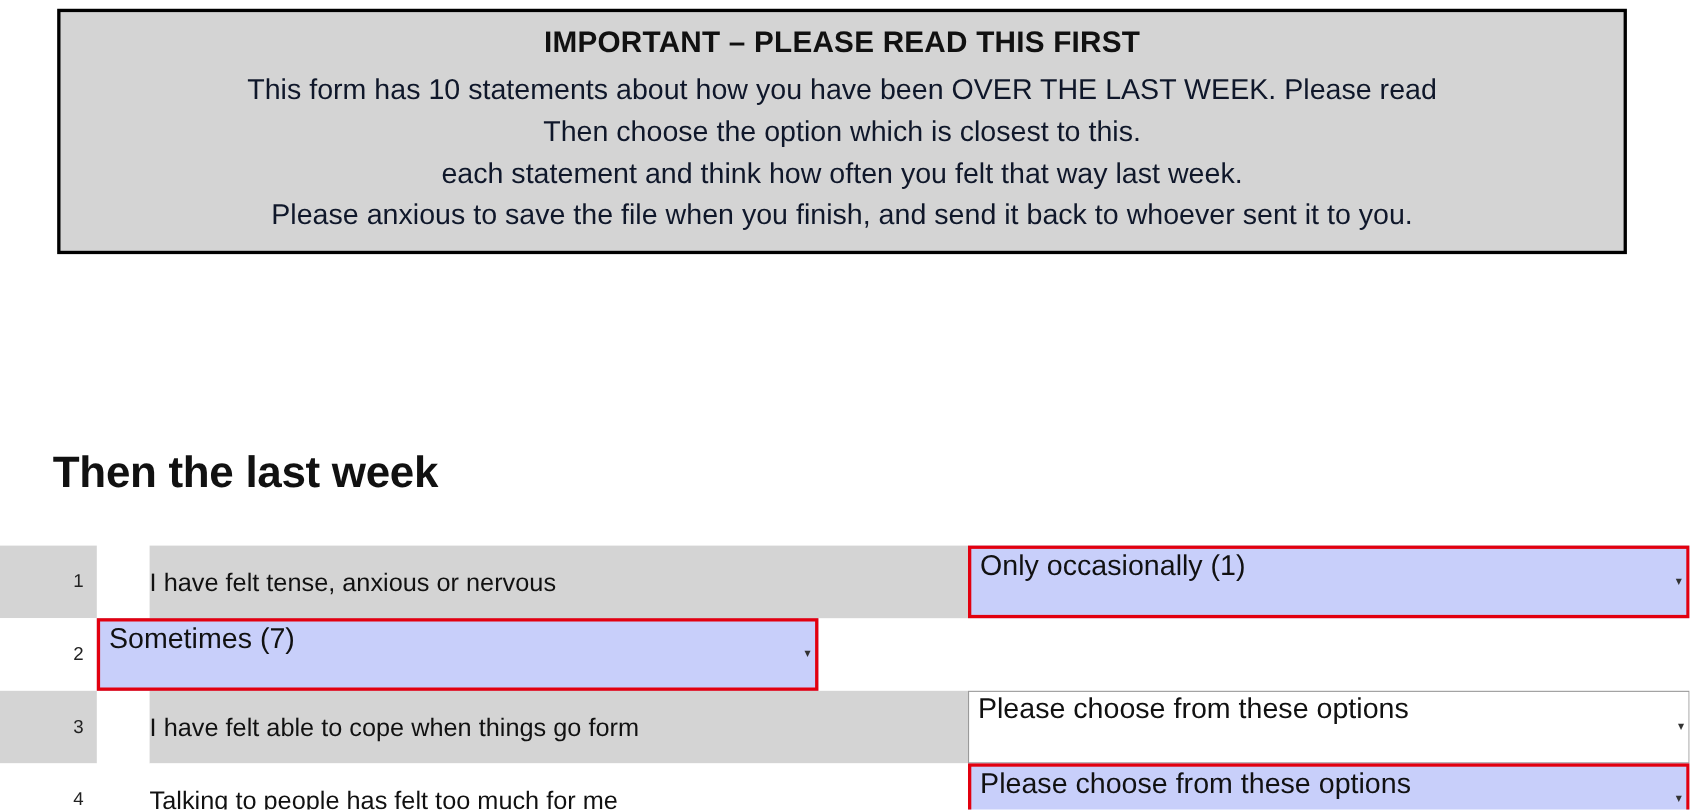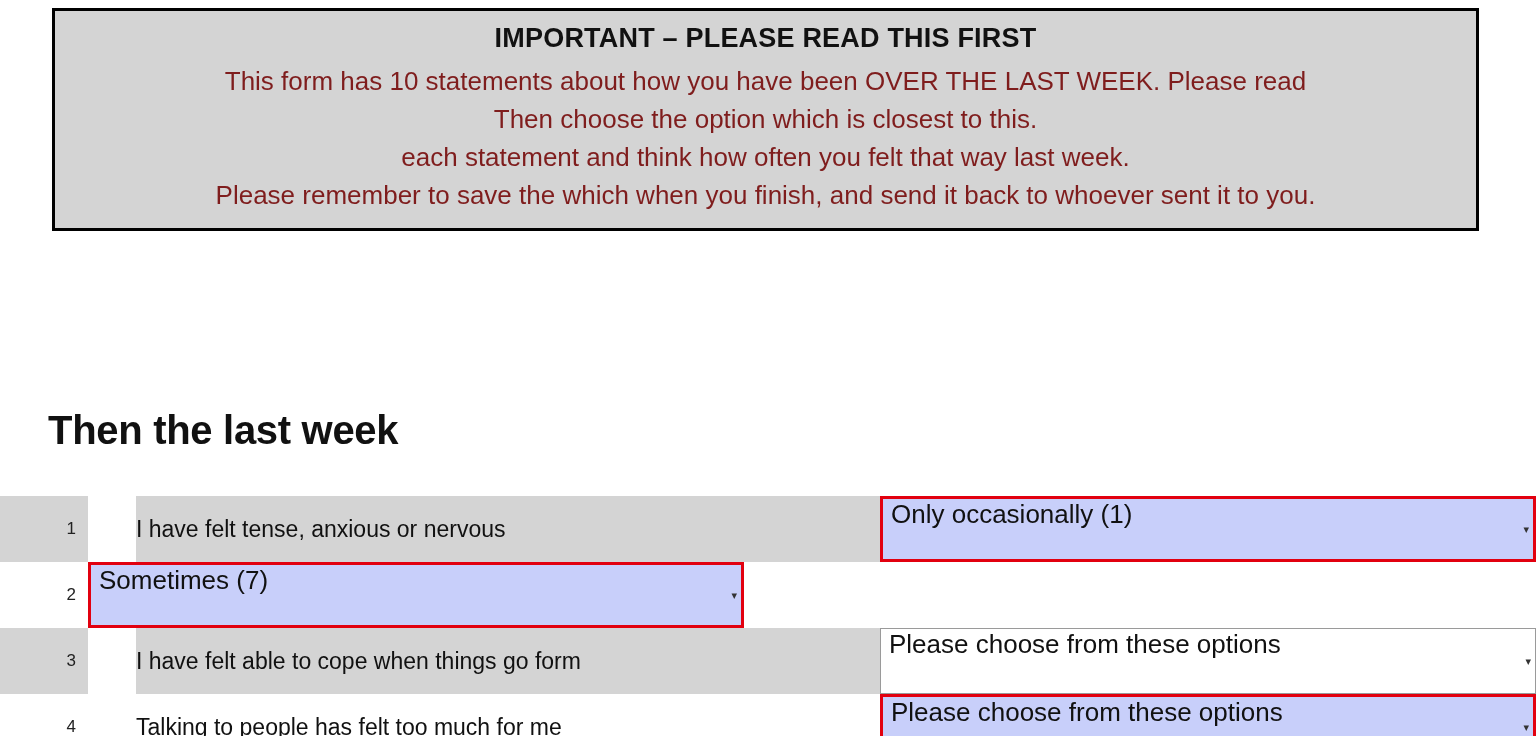--- a/index.html
+++ b/index.html
@@ -34,21 +34,21 @@
   .notice-title {
     font-size: 27px;
     font-weight: bold;
     letter-spacing: 0.2px;
     margin-bottom: 8px;
     color: #111111;
   }
   .notice-line {
     font-size: 26px;
     line-height: 38px;
-    color: #7f1d1d;
+    color: #0f172a;
   }
 
   
   .section-heading {
     position: absolute;
     left: 48px;
     top: 408px;
     font-size: 40px;
     font-weight: bold;
     color: #111111;
@@ -133,21 +133,21 @@
 </head>
 <body>
 
 <div class="page">
 
   <div class="notice">
     <div class="notice-title">IMPORTANT – PLEASE READ THIS FIRST</div>
     <div class="notice-line">This form has 10 statements about how you have been OVER THE LAST WEEK. Please read</div>
     <div class="notice-line">Then choose the option which is closest to this.</div>
     <div class="notice-line">each statement and think how often you felt that way last week.</div>
-    <div class="notice-line">Please remember to save the which when you finish, and send it back to whoever sent it to you.</div>
+    <div class="notice-line">Please anxious to save the file when you finish, and send it back to whoever sent it to you.</div>
   </div>
 
   <div class="section-heading">Then the last week</div>
 
   <div class="qtable">
 
     <div class="qrow shaded">
       <div class="qnum">1</div>
       <div class="qtext">I have felt tense, anxious or nervous</div>
       <div class="answer selected">

